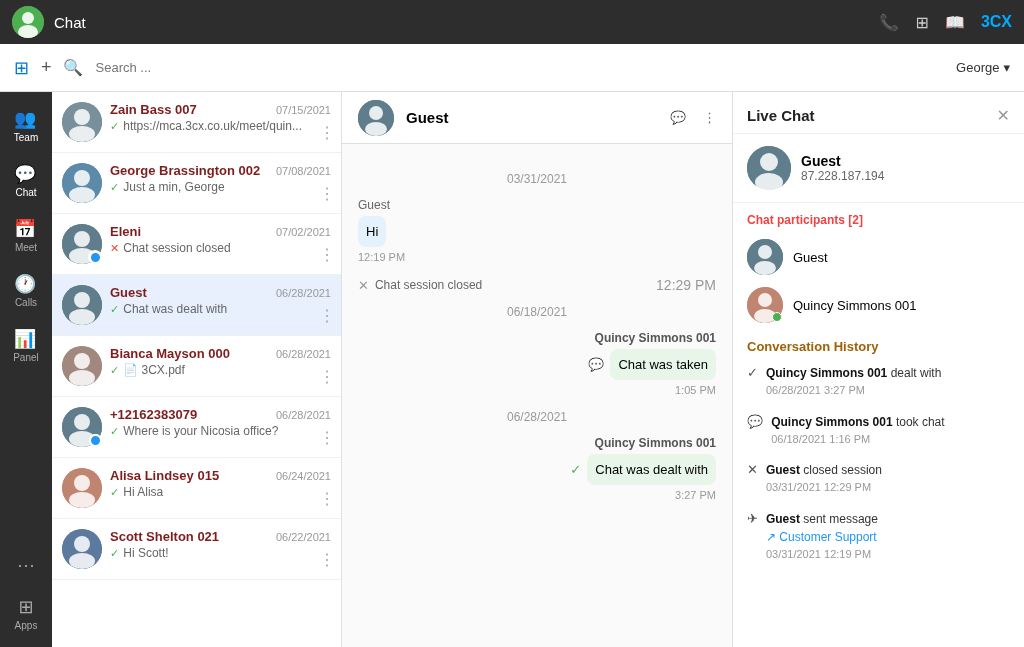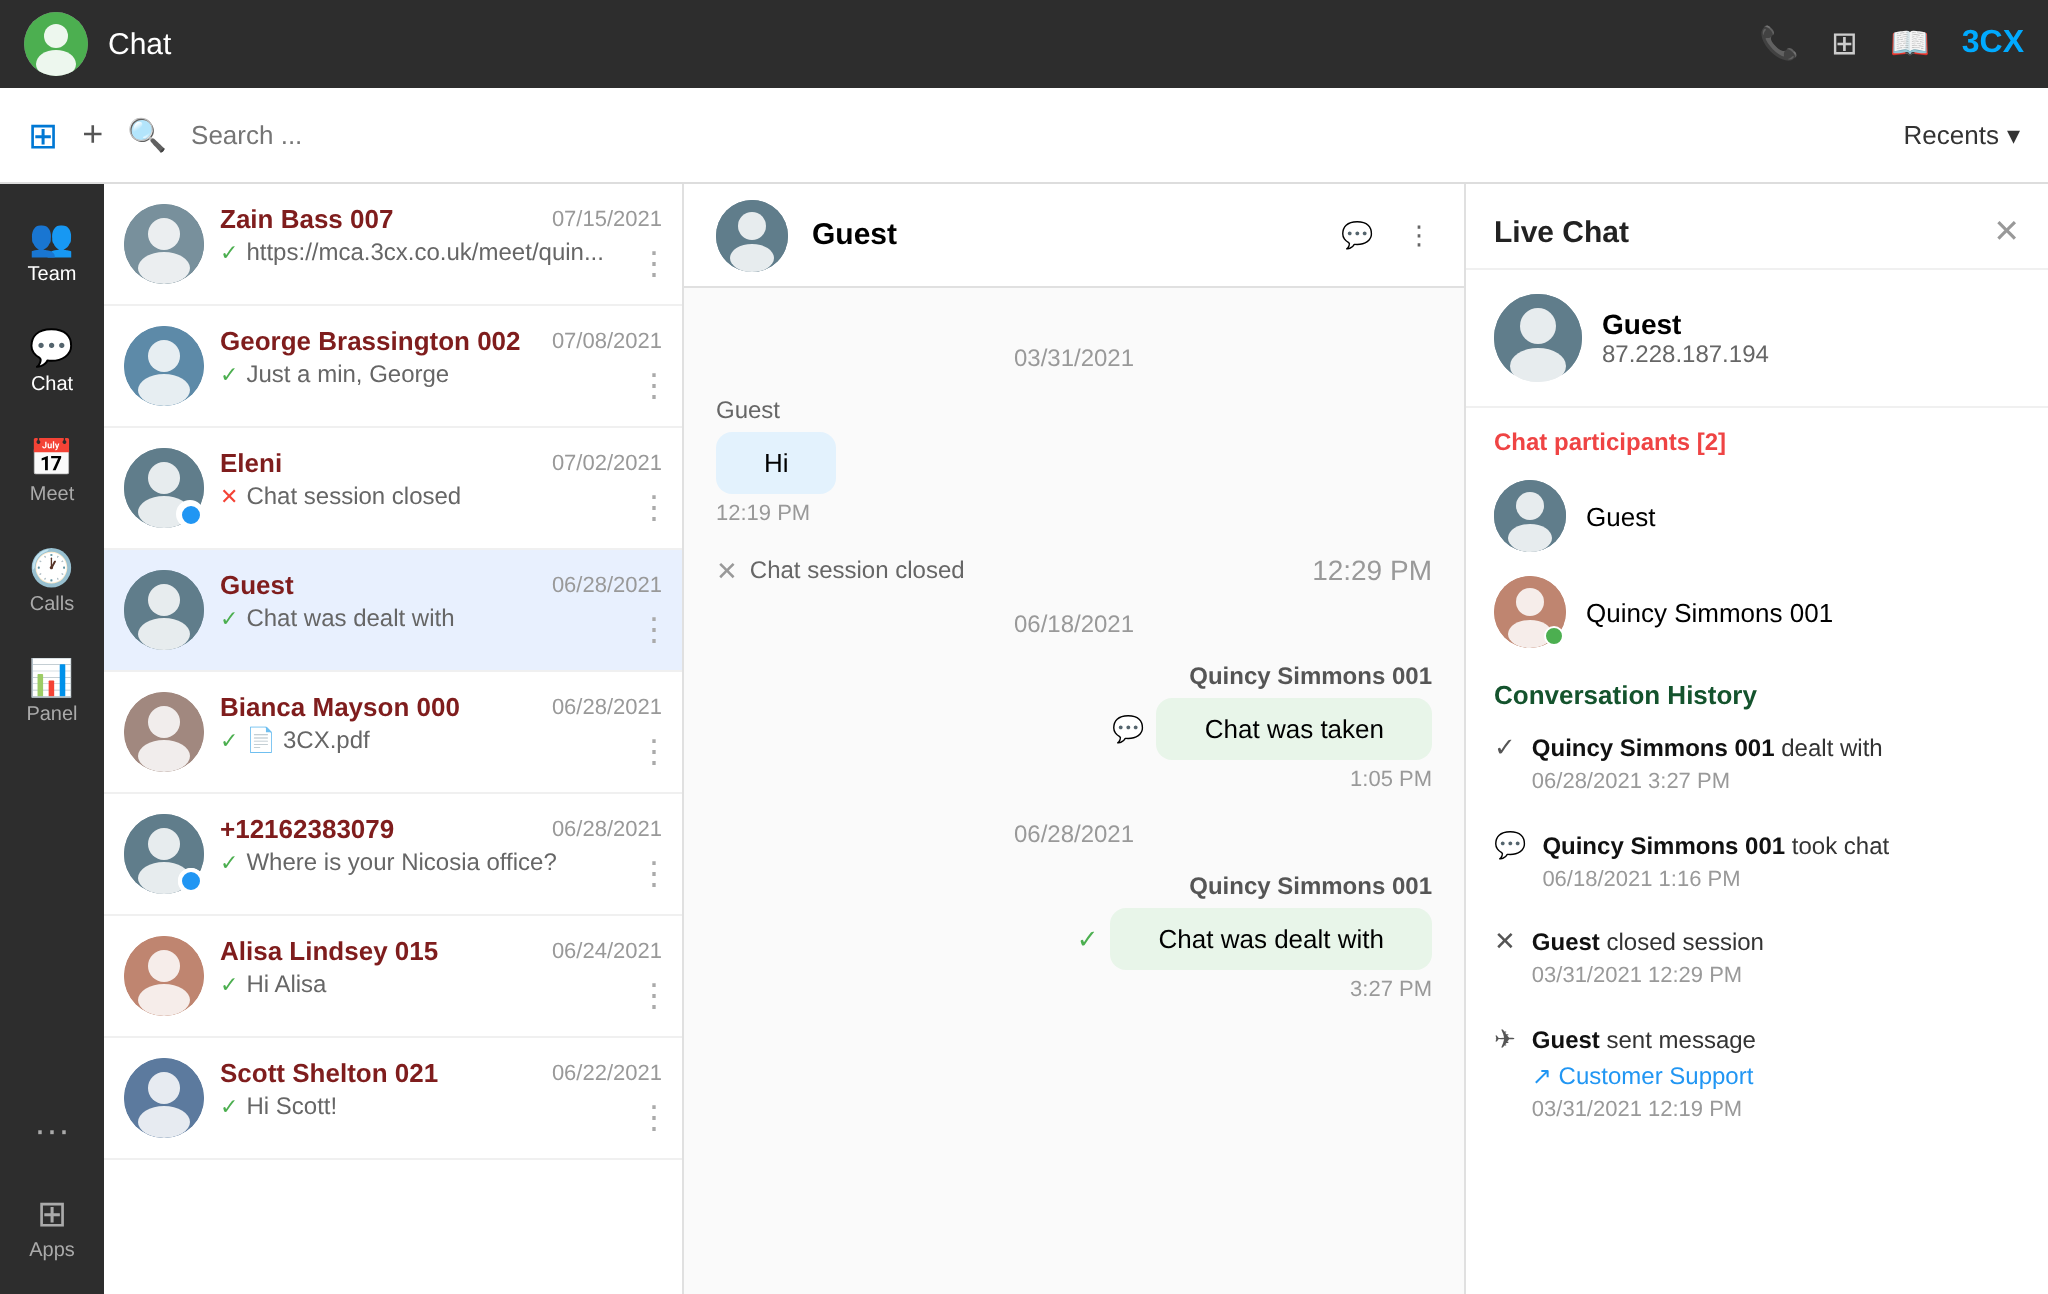--- a/index.html
+++ b/index.html
@@ -47,21 +47,21 @@
     
     .chat-main { flex: 1; display: flex; flex-direction: column; background: #fff; }
     .chat-header { height: 52px; border-bottom: 1px solid #e0e0e0; display: flex; align-items: center; padding: 0 16px; gap: 12px; flex-shrink: 0; }
     .chat-header-avatar { width: 36px; height: 36px; border-radius: 50%; background: #607d8b; display: flex; align-items: center; justify-content: center; color: #fff; font-size: 16px; flex-shrink: 0; }
     .chat-header-name { font-size: 15px; font-weight: 600; flex: 1; }
     .chat-header-icons { display: flex; gap: 16px; color: #666; }
     .chat-messages { flex: 1; overflow-y: auto; padding: 16px; background: #fafafa; }
     .date-divider { text-align: center; color: #999; font-size: 12px; margin: 12px 0; }
     .msg-group { margin-bottom: 14px; }
     .msg-sender { font-size: 12px; color: #666; margin-bottom: 4px; }
-    .msg-bubble { display: inline-block; background: #e3f2fd; border-radius: 8px; padding: 8px 24px; max-width: 320px; font-size: 13px; }
+    .msg-bubble { display: inline-block; background: #e3f2fd; border-radius: 8px; padding: 8px 8px; max-width: 320px; font-size: 13px; }
     .msg-time { font-size: 11px; color: #999; margin-top: 4px; }
     .msg-right { text-align: right; }
     .msg-bubble-right { background: #e8f5e9; }
     .system-msg { display: flex; align-items: center; gap: 6px; color: #666; font-size: 12px; margin: 8px 0; }
     .system-icon { color: #999; font-size: 13px; }
     .msg-agent-name { font-size: 12px; font-weight: 600; text-align: right; color: #555; margin-bottom: 4px; }
 
     
     .live-chat-panel { width: 292px; border-left: 1px solid #e0e0e0; background: #fff; overflow-y: auto; flex-shrink: 0; }
     .live-chat-header { display: flex; align-items: center; justify-content: space-between; padding: 14px 14px 8px; border-bottom: 1px solid #f0f0f0; }
@@ -69,21 +69,21 @@
     .close-btn { color: #999; cursor: pointer; font-size: 16px; }
     .lc-guest-section { padding: 12px 14px; border-bottom: 1px solid #f0f0f0; display: flex; align-items: center; gap: 10px; }
     .lc-guest-avatar { width: 44px; height: 44px; border-radius: 50%; background: #607d8b; display: flex; align-items: center; justify-content: center; color: #fff; font-size: 20px; flex-shrink: 0; }
     .lc-guest-info .name { font-weight: 600; font-size: 14px; }
     .lc-guest-info .ip { font-size: 12px; color: #666; }
     .lc-section-title { padding: 10px 14px 6px; font-size: 12px; color: #ef4444; font-weight: 700; }
     .lc-participant { display: flex; align-items: center; gap: 10px; padding: 6px 14px; }
     .lc-participant-avatar { width: 36px; height: 36px; border-radius: 50%; background: #607d8b; display: flex; align-items: center; justify-content: center; color: #fff; font-size: 16px; flex-shrink: 0; position: relative; }
     .lc-participant-name { font-size: 13px; font-weight: 500; }
     .lc-history-section { padding: 10px 14px; }
-    .lc-history-title { font-size: 13px; font-weight: 600; margin-bottom: 10px; color: #14532d; }
+    .lc-history-title { font-size: 13px; font-weight: 600; margin-bottom: 10px; color: #a16207; }
     .history-item { display: flex; gap: 8px; margin-bottom: 14px; align-items: flex-start; }
     .history-icon { font-size: 13px; color: #555; margin-top: 1px; flex-shrink: 0; }
     .history-text { font-size: 12px; color: #333; line-height: 1.5; }
     .history-text strong { color: #111; }
     .history-date { font-size: 11px; color: #999; }
   </style>
 </head>
 <body>
 
 <div class="topbar">
@@ -102,21 +102,21 @@
     <span class="topbar-brand">3CX</span>
   </div>
 </div>
 
 <div class="searchbar">
   <span class="searchbar-windows">⊞</span>
   <span class="searchbar-plus">+</span>
   <span class="searchbar-icon">🔍</span>
   <input class="searchbar-input" type="text" placeholder="Search ..." style="">
   <div class="recents-btn">
-    <span>Recents</span>
+    <span>George</span>
     <span>▾</span>
   </div>
 </div>
 
 <div class="main">
 
   <div class="sidebar">
     <div class="sidebar-item active">
       <span class="sidebar-item-icon">👥</span>
       <span class="sidebar-item-label">Team</span>

